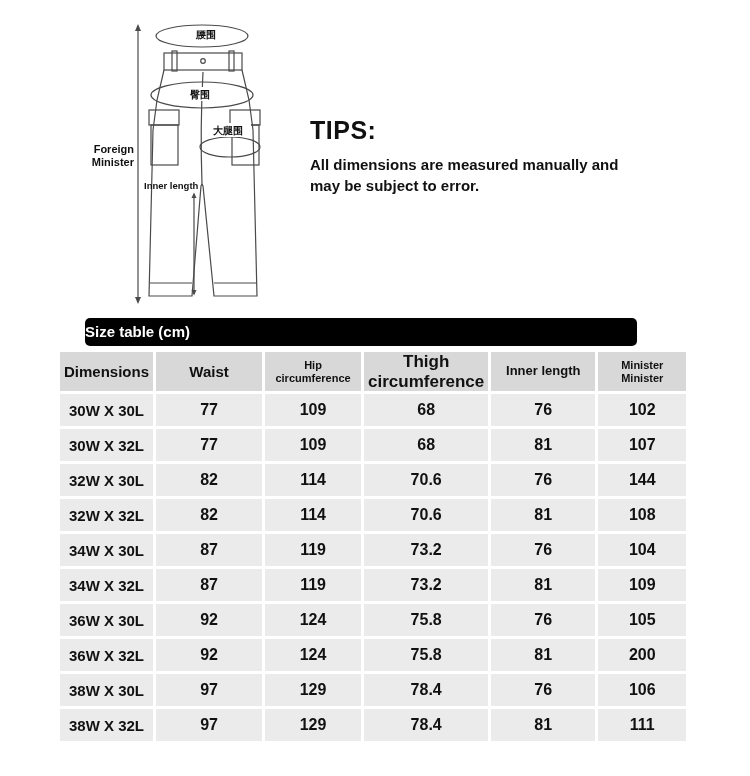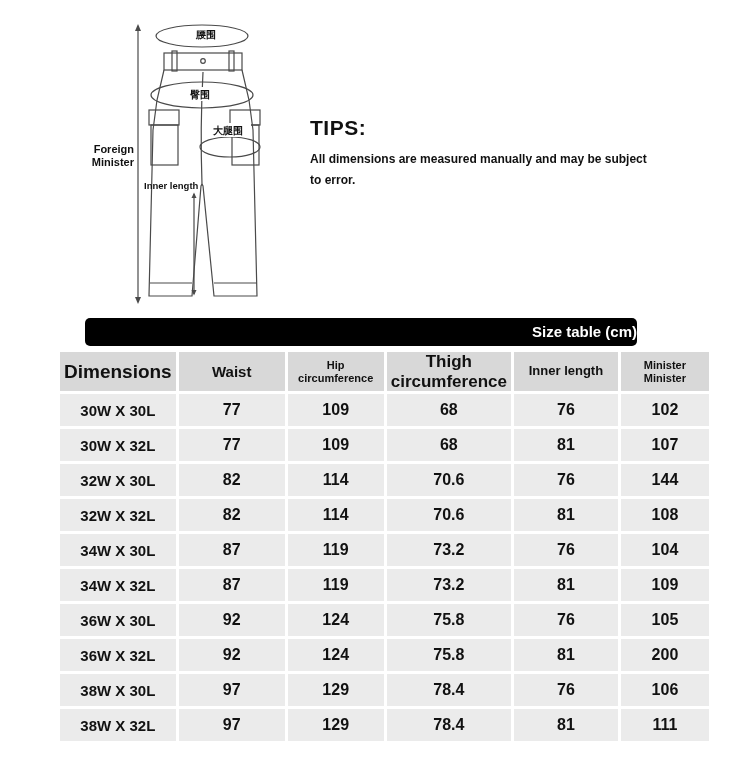--- a/index.html
+++ b/index.html
@@ -7,42 +7,42 @@
   body {
     background:#ffffff;
     font-family:"Liberation Sans","DejaVu Sans",sans-serif;
     color:#111111;
     position:relative;
     overflow:hidden;
   }
   .top-section { position:relative; width:750px; height:314px;padding-left:28px; }
   .pants-svg { position:absolute; left:80px; top:0; }
   .tips-block { position:absolute; left:310px; top:116px; width:360px; }
-  .tips-title { font-size:21px; font-weight:bold; letter-spacing:.5px; }
-  .tips-body  { margin-top:9px; font-size:12px; font-weight:bold; line-height:21px; width:338px; }
+  .tips-title { font-size:25px; font-weight:bold; letter-spacing:.5px; }
+  .tips-body  { margin-top:9px; font-size:15px; font-weight:bold; line-height:21px; width:338px; }
 
   .table-title-bar {
     position:absolute; left:85px; top:318px; width:552px; height:28px;
     background:var(--title-bar-bg,#000);
     color:#ffffff; font-weight:bold; font-size:15px;
-    text-align:right; line-height:28px; border-radius:5px;
+    text-align:left; line-height:28px; border-radius:5px;
   }
   .size-table {
     position:absolute; left:57px; top:349px;
     border-collapse:separate; border-spacing:3px;
     table-layout:fixed;
   }
   .size-table th, .size-table td {
     text-align:center; vertical-align:middle; font-weight:bold;
     padding:0 4px; overflow:hidden;
   }
   .size-table th { background:var(--header-row-bg,#d8d8d8); height:34px; line-height:1.15; }
   .size-table td { background:var(--cell-bg,#ebebeb); height:32px; font-size:16px;margin-top:43px; }
   .size-table td:first-child { font-size:15px; }
-  .size-table th:nth-child(1){ width:86px;  font-size:19px; }
+  .size-table th:nth-child(1){ width:86px;  font-size:15px; }
   .size-table th:nth-child(2){ width:106px; font-size:15px; }
   .size-table th:nth-child(3){ width:96px;  font-size:11px; }
   .size-table th:nth-child(4){ width:99px;  font-size:17px; }
   .size-table th:nth-child(5){ width:104px; font-size:13px; }
   .size-table th:nth-child(6){ width:88px;  font-size:11px; }
 </style>
 </head>
 <body>
 
 <div class="top-section">

